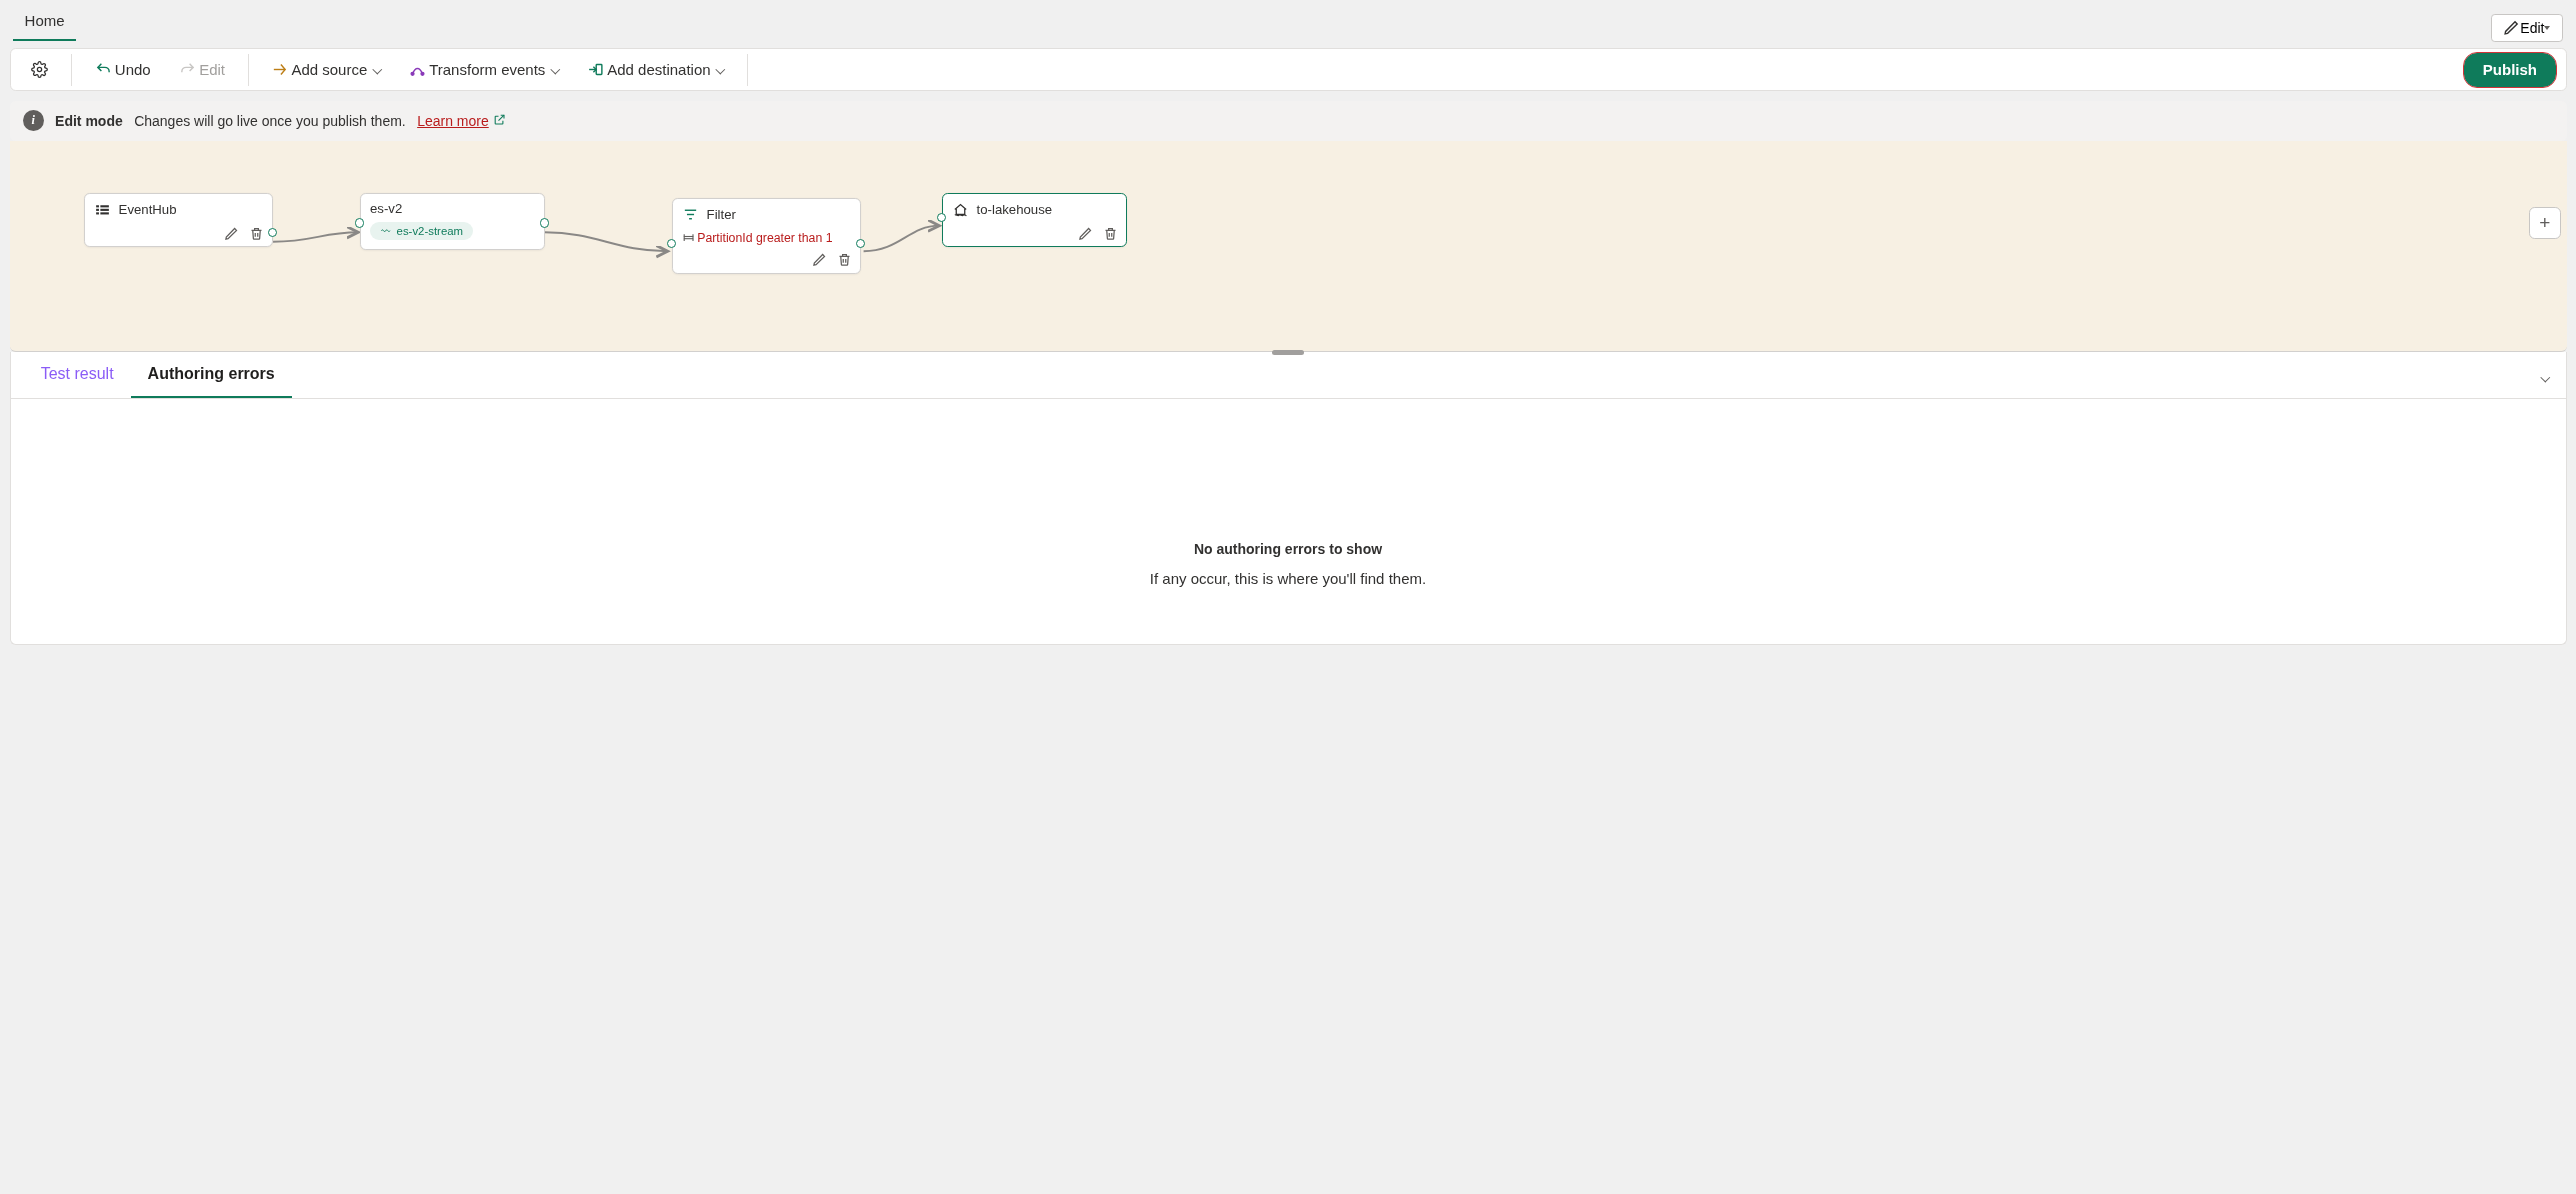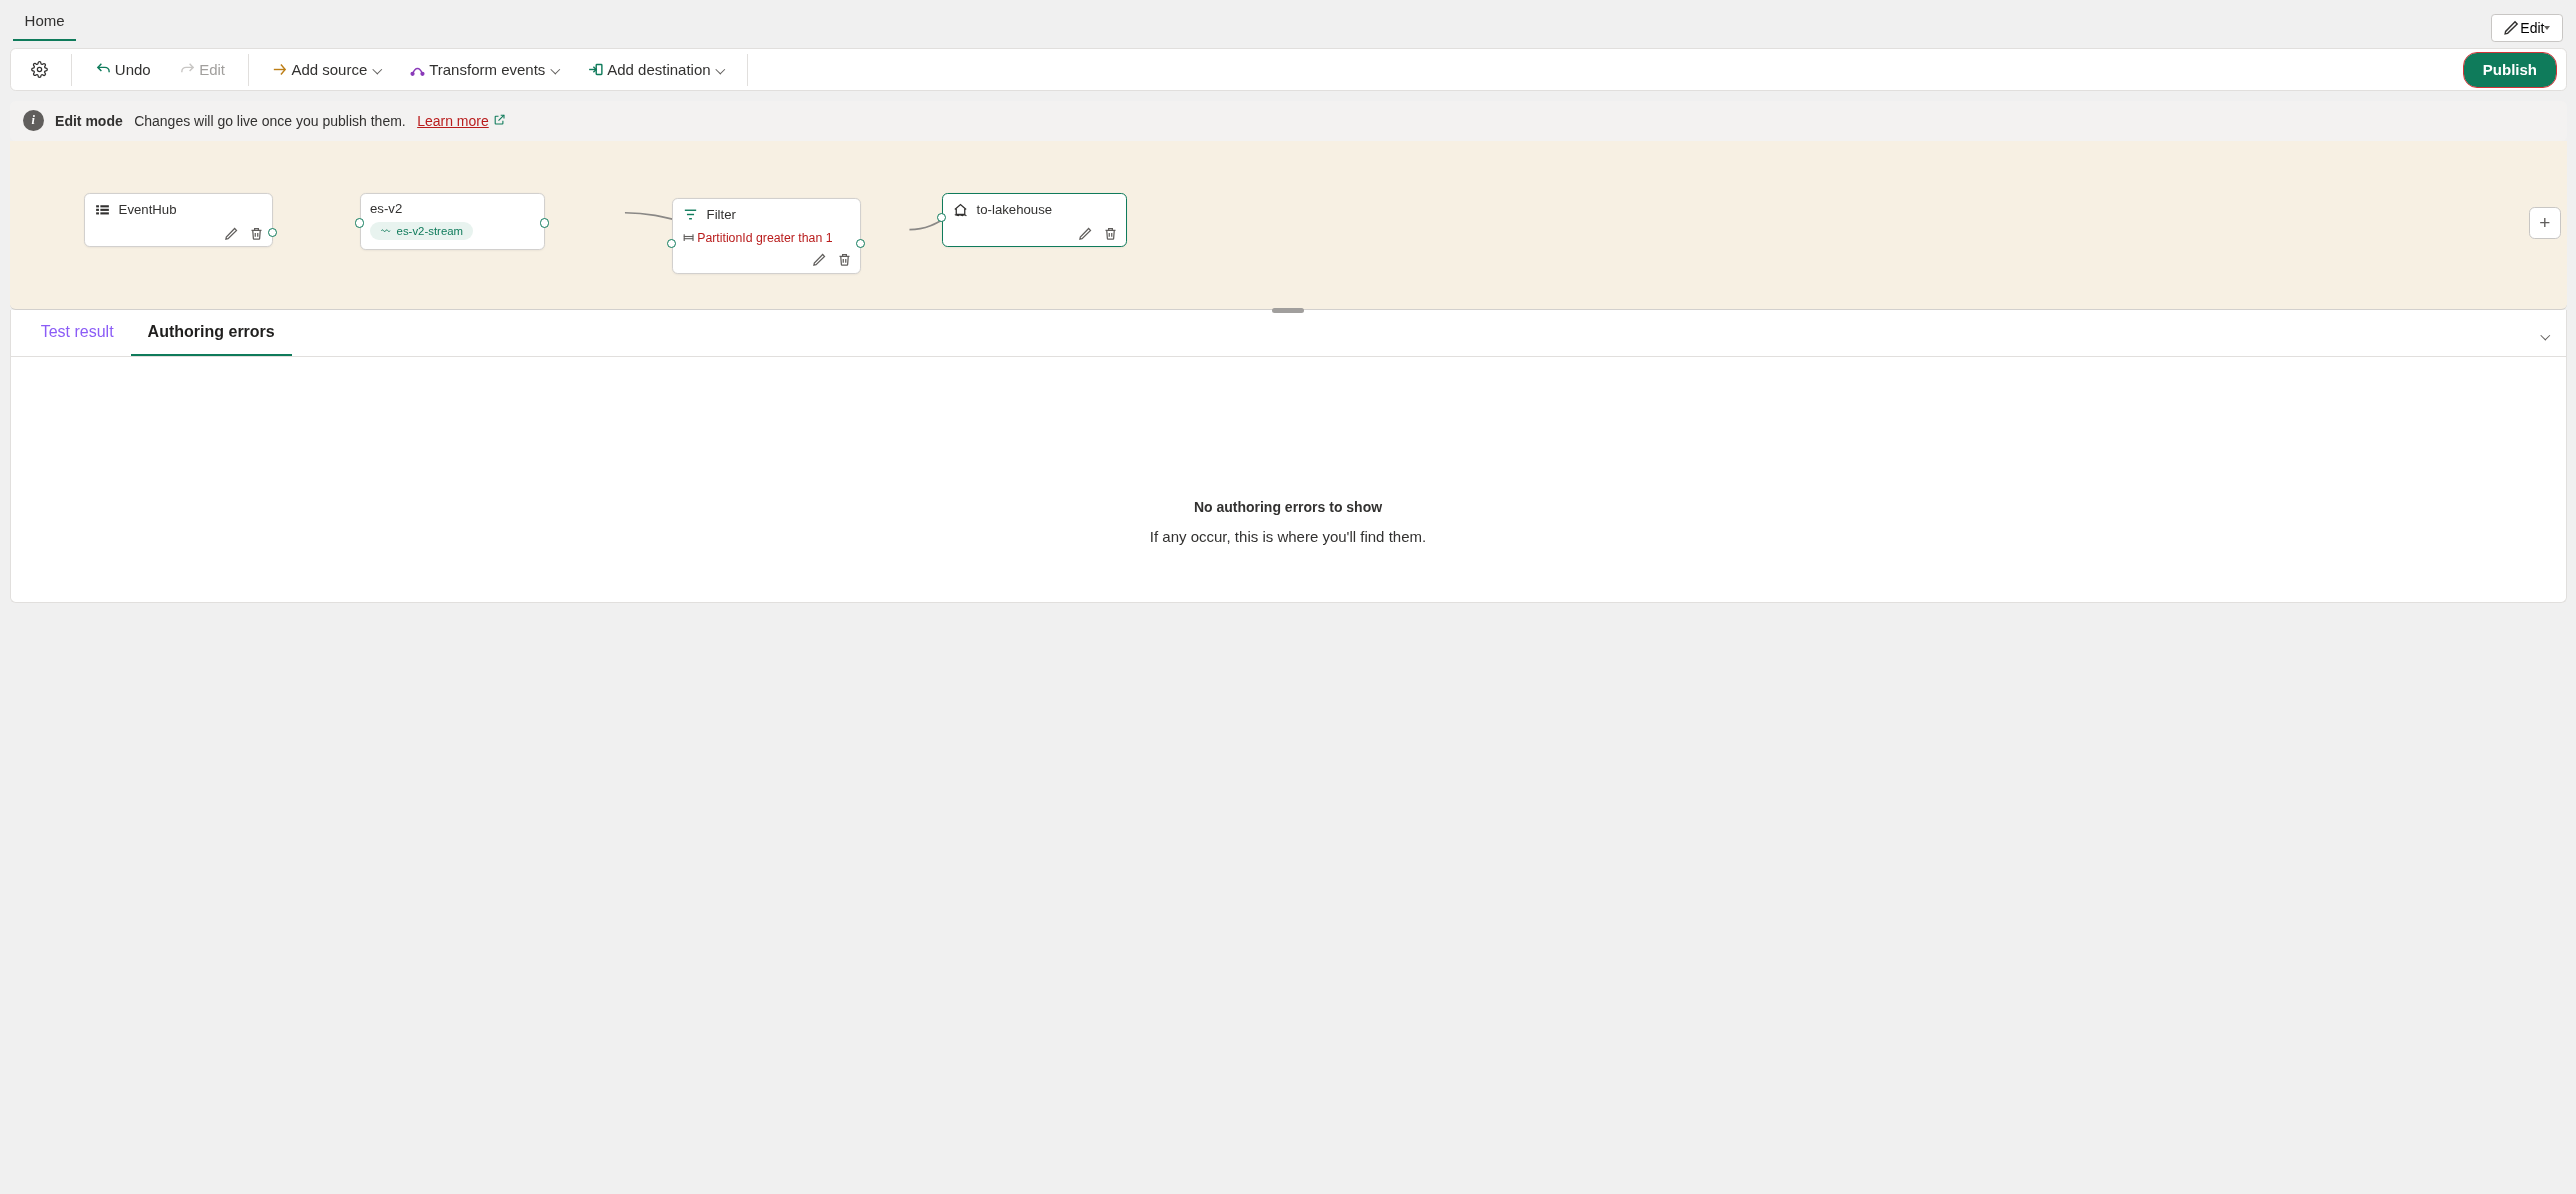--- a/index.html
+++ b/index.html
@@ -127,21 +127,21 @@
     display: inline-flex;
     align-items: flex-start;
     gap: 3.8px;
   }
   
   .canvas {
     margin: 0 9.5px;
     background: #f7f0e3;
     border-radius: 0 0 5.7px 5.7px;
     position: relative;
-    height: 169px;
+    height: 211px;
     overflow: visible;
     border-bottom: 0.9px solid #d2d0ce;
   }
   .node {
     position: absolute;
     background: #fff;
     border: 0.9px solid #d2d0ce;
     border-radius: 5.7px;
     box-shadow: 0 0.9px 1.9px rgba(0,0,0,0.05);
     padding: 7.6px 9.5px 28px 9.5px;

